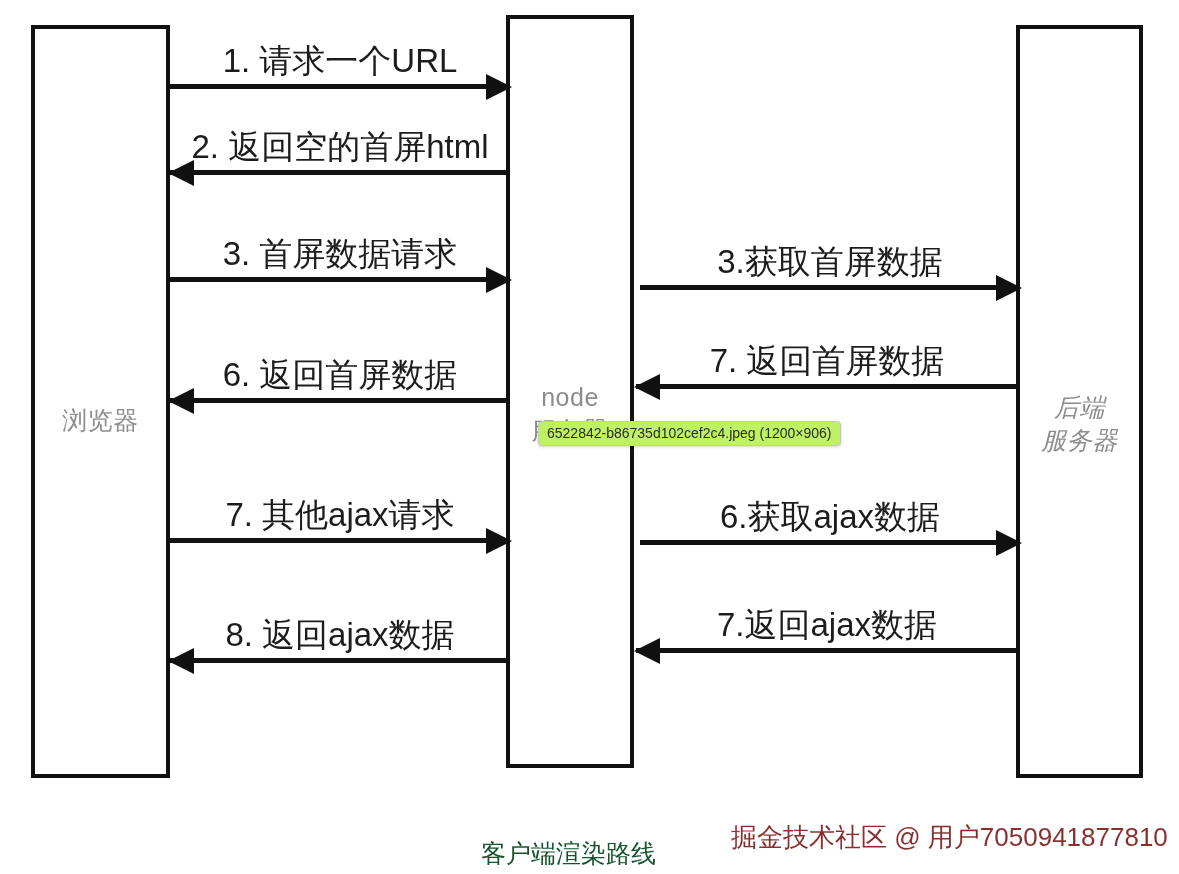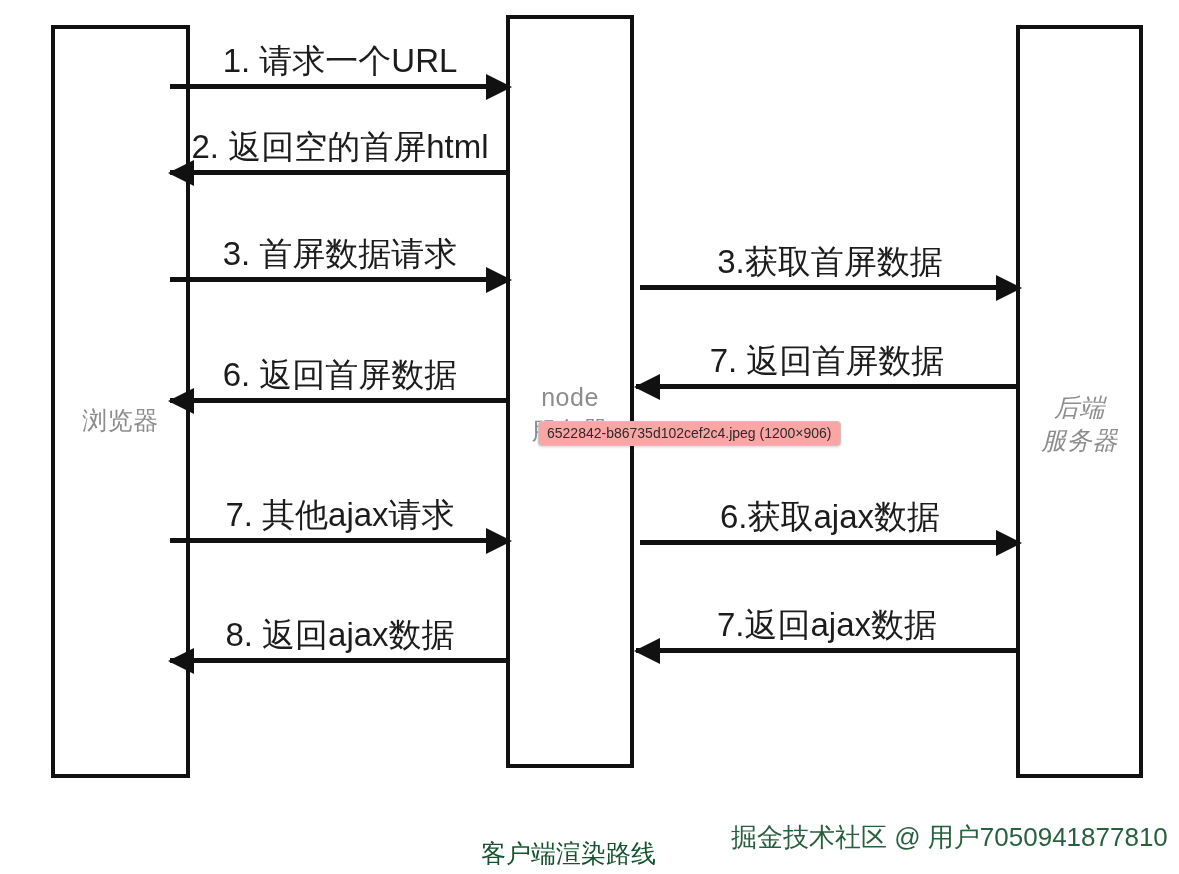--- a/index.html
+++ b/index.html
@@ -83,48 +83,48 @@
   .diagram-caption {
     position: absolute;
     font-size: 25px;
     color: #14532d;
     white-space: nowrap;
     user-select: none;
   }
   .watermark {
     position: absolute;
     font-size: 26px;
-    color: #14532d;
+    color: #7f1d1d;
     white-space: nowrap;
     user-select: none;
     opacity: 0.92;
     text-align: right;
   }
 
   
   .tooltip {
     position: absolute;
-    background: #fca5a5;
+    background: #bef264;
     border: 1px solid #c6c6c6;
     border-radius: 4px;
     padding: 3px 8px 4px 8px;
     font-size: 14px;
     line-height: 1.15;
     color: #2b2b2b;
     white-space: nowrap;
     box-shadow: 0 1px 3px rgba(0,0,0,0.18);
     user-select: none;
   }
 </style>
 </head>
 <body>
 
 <div id="stage">
 
-  <div class="lane" style="left:31px; top:25px; width:139px; height:753px;margin-left:20px;">
+  <div class="lane" style="left:31px; top:25px; width:139px; height:753px;">
     <div class="lane-label" style="top:375px;">浏览器</div>
   </div>
 
   <div class="lane" style="left:506px; top:15px; width:128px; height:753px;">
     <div class="lane-label" style="top:362px;">node
 服务器</div>
   </div>
 
   <div class="lane" style="left:1016px; top:25px; width:127px; height:753px;">
     <div class="lane-label" style="top:362px;font-style:italic;">后端

